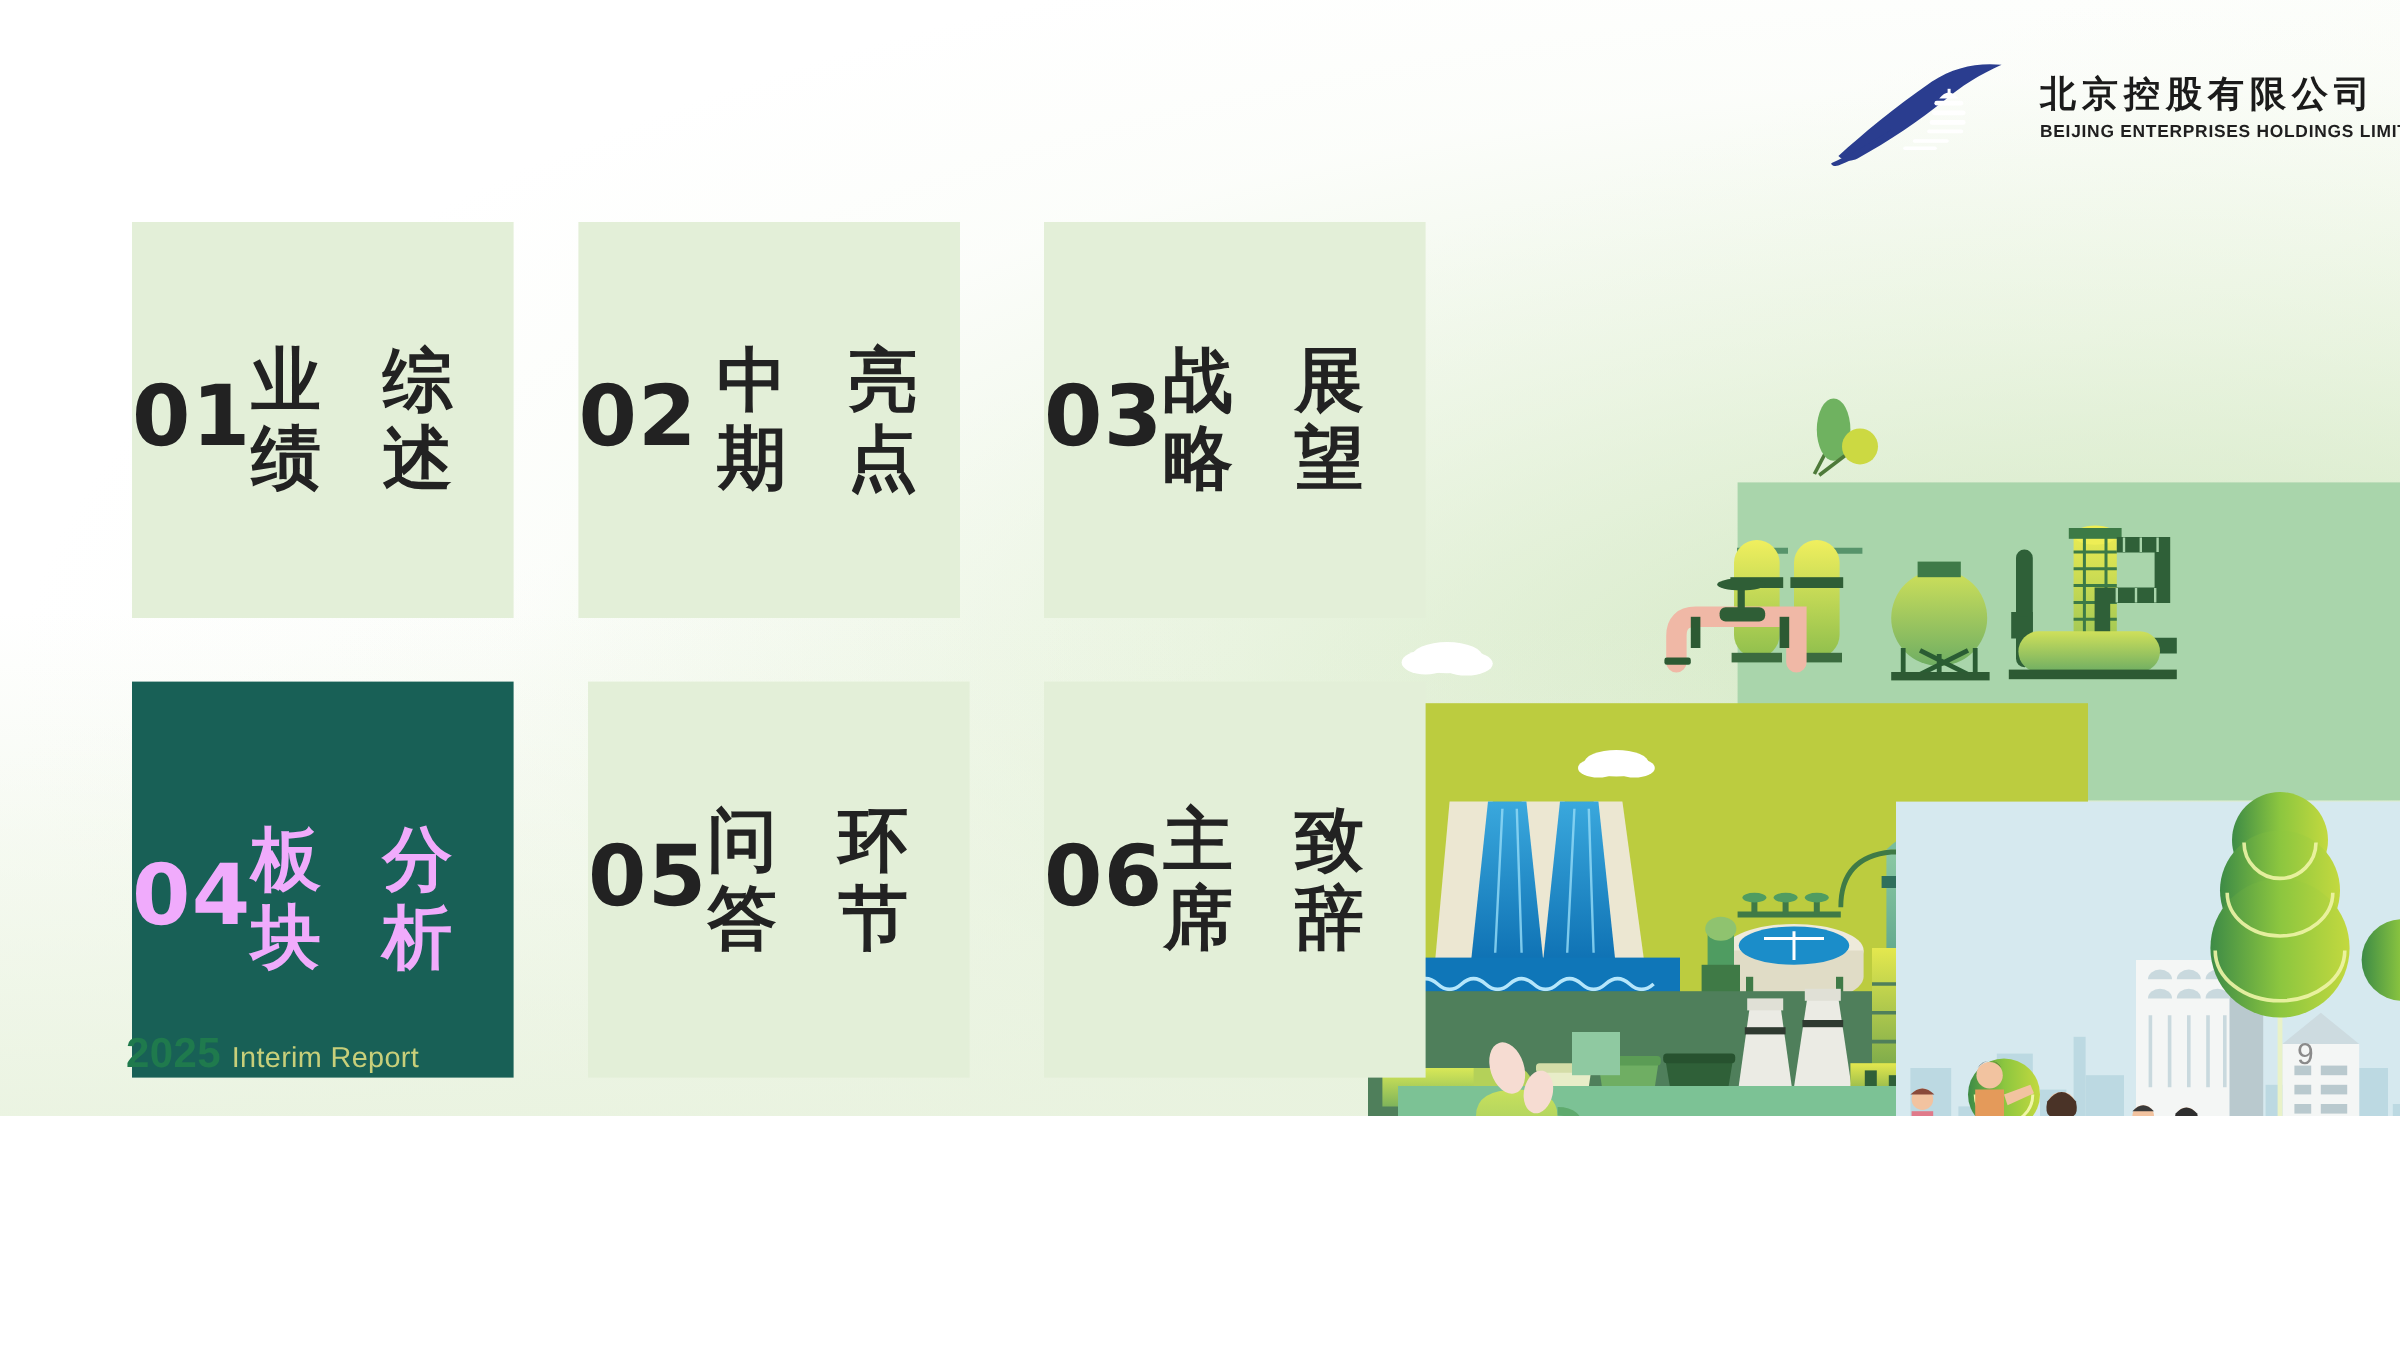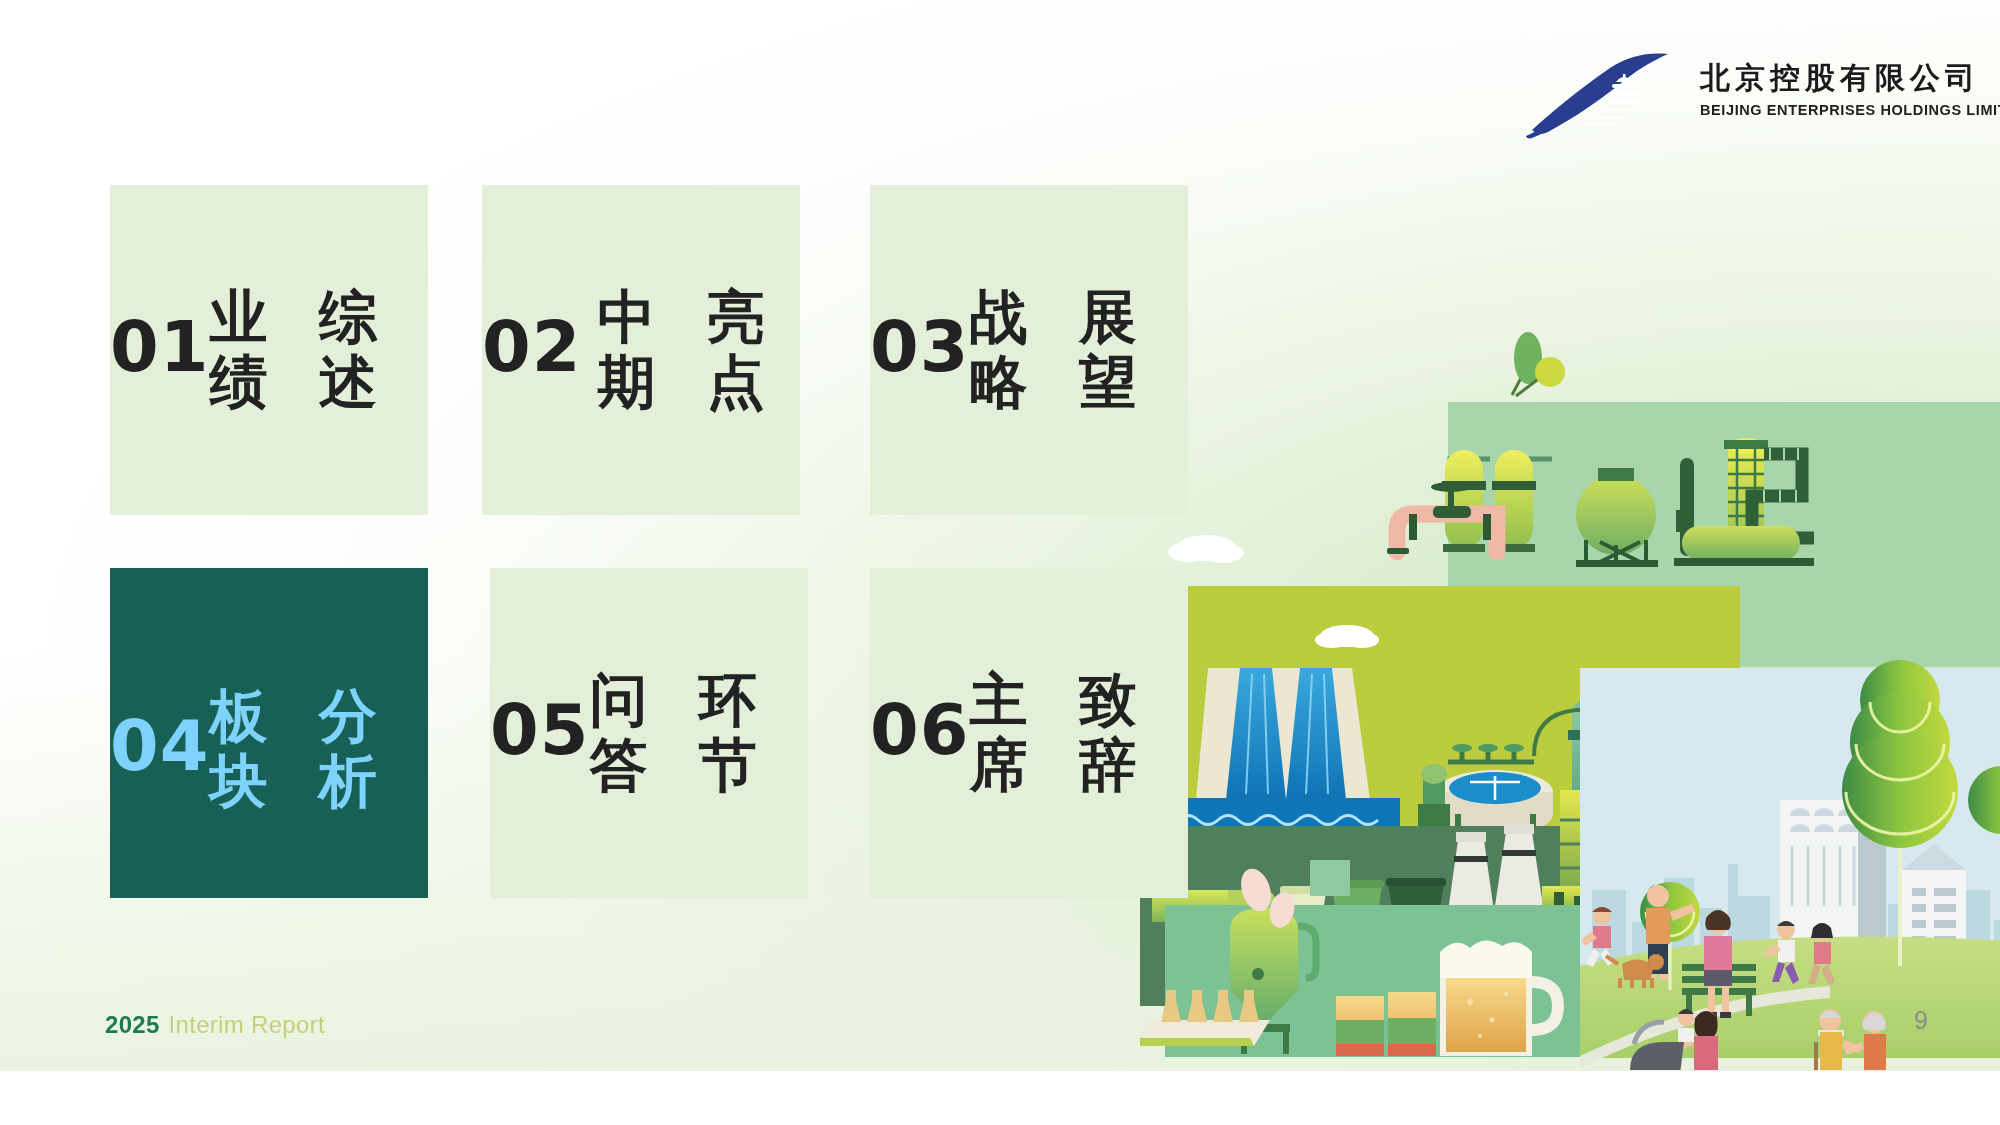--- a/index.html
+++ b/index.html
@@ -3,21 +3,21 @@
 <meta charset="utf-8">
 <style>
   * { box-sizing: border-box; margin: 0; padding: 0; }
   html, body {
     width: 2000px; height: 1125px;
     font-family: "Liberation Sans", "DejaVu Sans", sans-serif;
     overflow: hidden;
   }
   #slide {
     position: relative;
-    width: 2000px; height: 1071px;
+    width: 2000px; height: 930px;
     background: #ffffff;
     overflow: hidden;
     padding-left: 16px;
   }
   
   .bg-wash {
     position: absolute; inset: 0;
     background:
       radial-gradient(115% 95% at 88% 62%, rgba(196,224,176,0.75) 0%, rgba(214,234,198,0.45) 34%, rgba(236,245,228,0.18) 58%, rgba(255,255,255,0) 76%),
       linear-gradient(160deg, #ffffff 0%, #ffffff 38%, #fbfdf8 55%, #f2f8ec 74%, #eaf3e0 100%);
@@ -67,28 +67,28 @@
   .tile .num {
     font-size: 70px; font-weight: bold; color: #222222;
     letter-spacing: 1px; line-height: 1; margin-bottom: 6px;
     font-family: "DejaVu Sans", "Liberation Sans", sans-serif;
   }
   .tile .ln {
     font-size: 58px; font-weight: bold; color: #222222;
     letter-spacing: 3px; line-height: 1.12;
     font-family: "DejaVu Sans", "Liberation Sans", sans-serif;
   }
-  .tile.active .num, .tile.active .ln { color: #7dd3fc; margin-top: 31px; }
+  .tile.active .num, .tile.active .ln { color: #f0abfc; margin-top: 31px; }
 
   
   #illus { position: absolute; left: 1140px; top: 330px; width: 880px; height: 740px; }
 
   
   #footer { position: absolute; left: 105px; bottom: 32px; display: flex; align-items: baseline; gap: 9px; }
-  .ft-year { font-size: 24px; font-weight: bold; color: #1f7a4d; letter-spacing: 0.3px; }
+  .ft-year { font-size: 35px; font-weight: bold; color: #1f7a4d; letter-spacing: 0.3px; }
   .ft-text { font-size: 24px; color: #c8cf7a; letter-spacing: 0.3px; }
   #pagenum { position: absolute; right: 72px; bottom: 36px; font-size: 25px; color: #8a8a8a; }
 </style>
 </head>
 <body>
 
 <div id="slide">
 
   <div class="bg-wash"></div>
   <div class="bg-wash2"></div>

